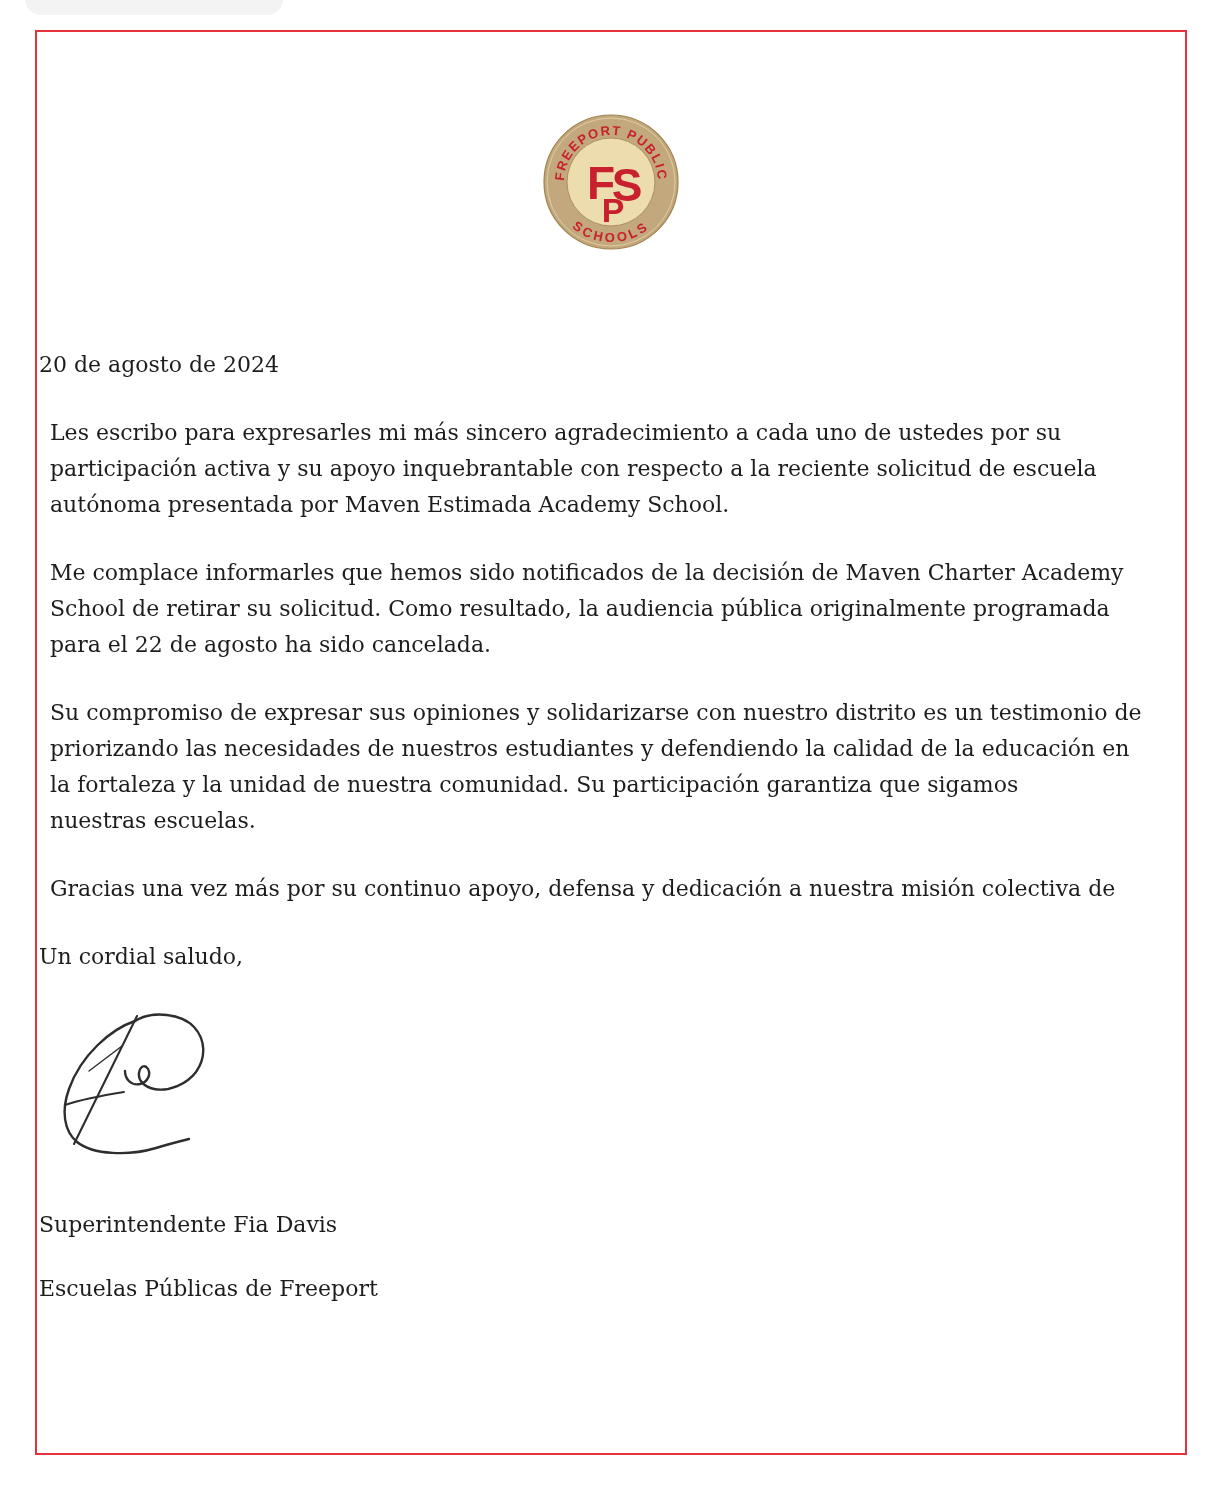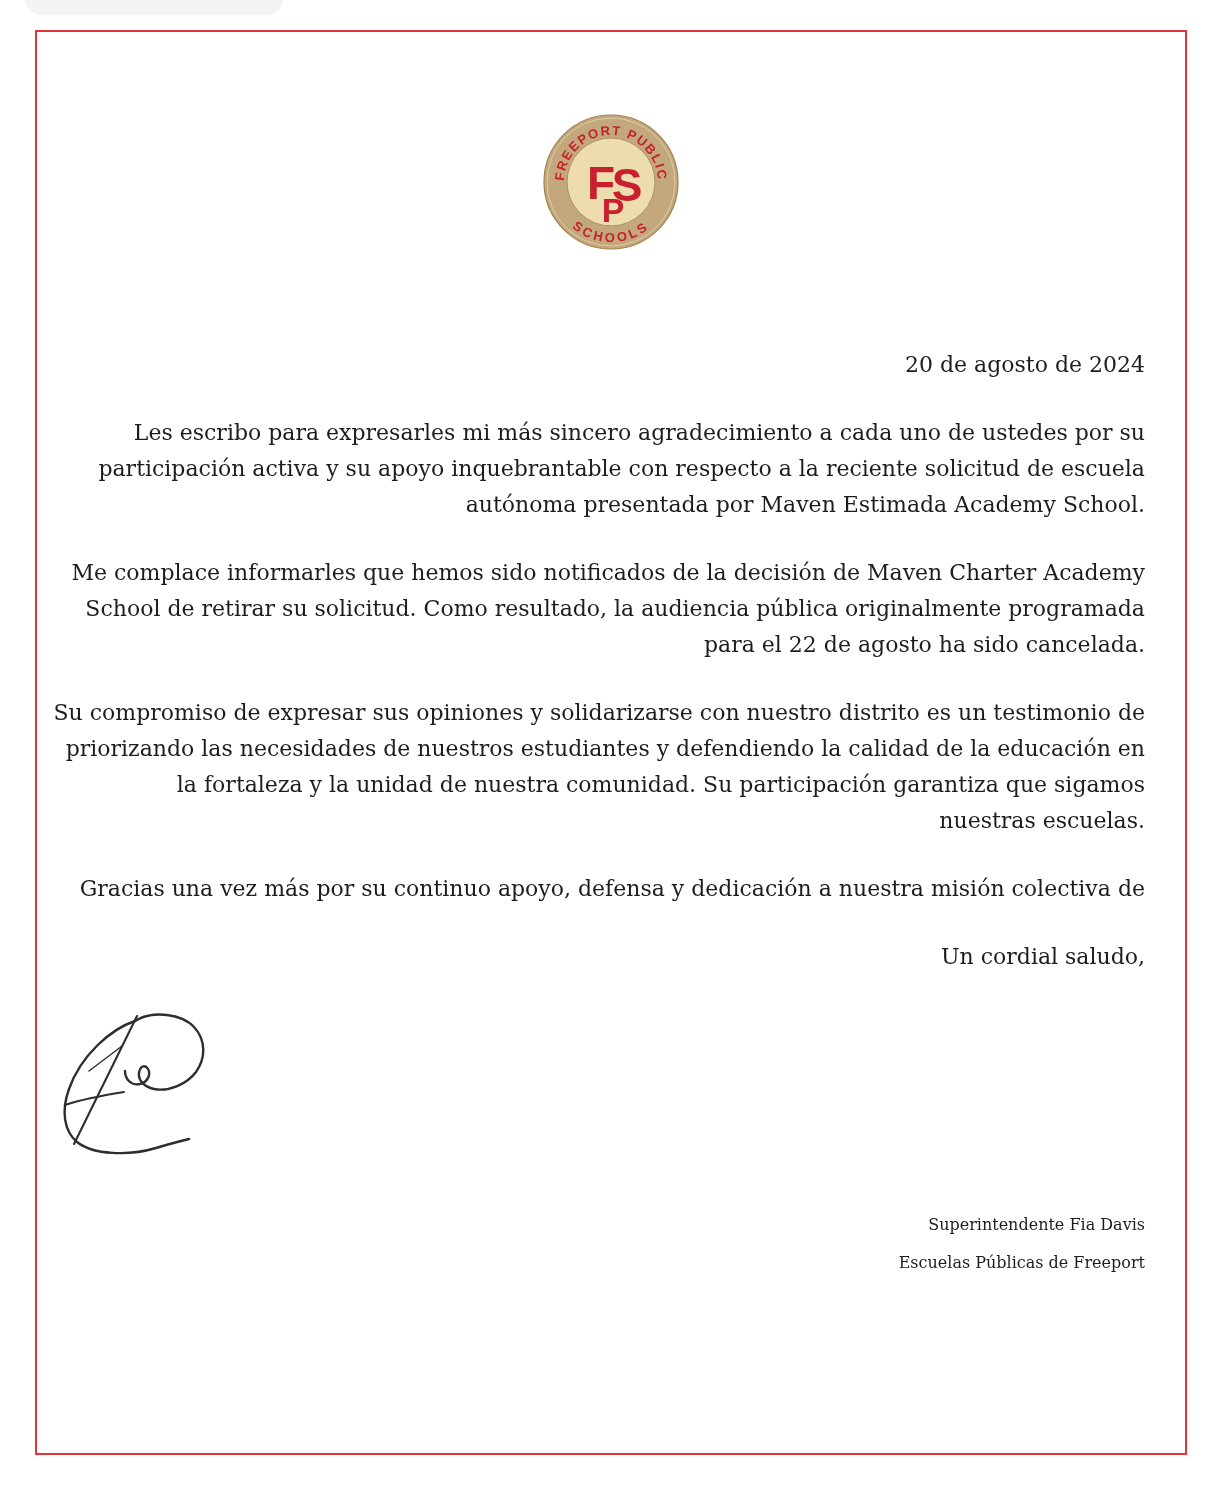--- a/index.html
+++ b/index.html
@@ -35,47 +35,48 @@
     background: #ffffff;
   }
   .logo-wrap {
     width: 138px;
     height: 138px;
     margin: 81px auto 0 auto;
   }
   .logo-wrap svg { display: block; width: 138px; height: 138px; }
   .content {
     padding: 0 40px 0 2px;
-    text-align: right;
   }
   .content p {
     margin: 0 0 32px 0;
     font-size: 22px;
     line-height: 36px;
   }
   .date { margin-top: 96px !important; }
   .para .line {
     display: block;
     white-space: nowrap;
+    margin-left: 11px;
   }
   .closing { margin-bottom: 0 !important; }
   .signature {
     width: 168px;
     height: 150px;
     margin: 34px 0 0 10px;
   }
   .signature svg { display: block; width: 168px; height: 150px; }
   .sig-block {
     margin-top: 47px;
   }
   .sig-block .sig-line {
     display: block;
-    font-size: 16px;
+    font-size: 22px;
     line-height: 38px;
     white-space: nowrap;
+    margin-top: 26px;
   }
 </style>
 </head>
 <body>
 
 <div class="tab-remnant"></div>
 
 <div class="letter-page">
 
   <div class="logo-wrap">

